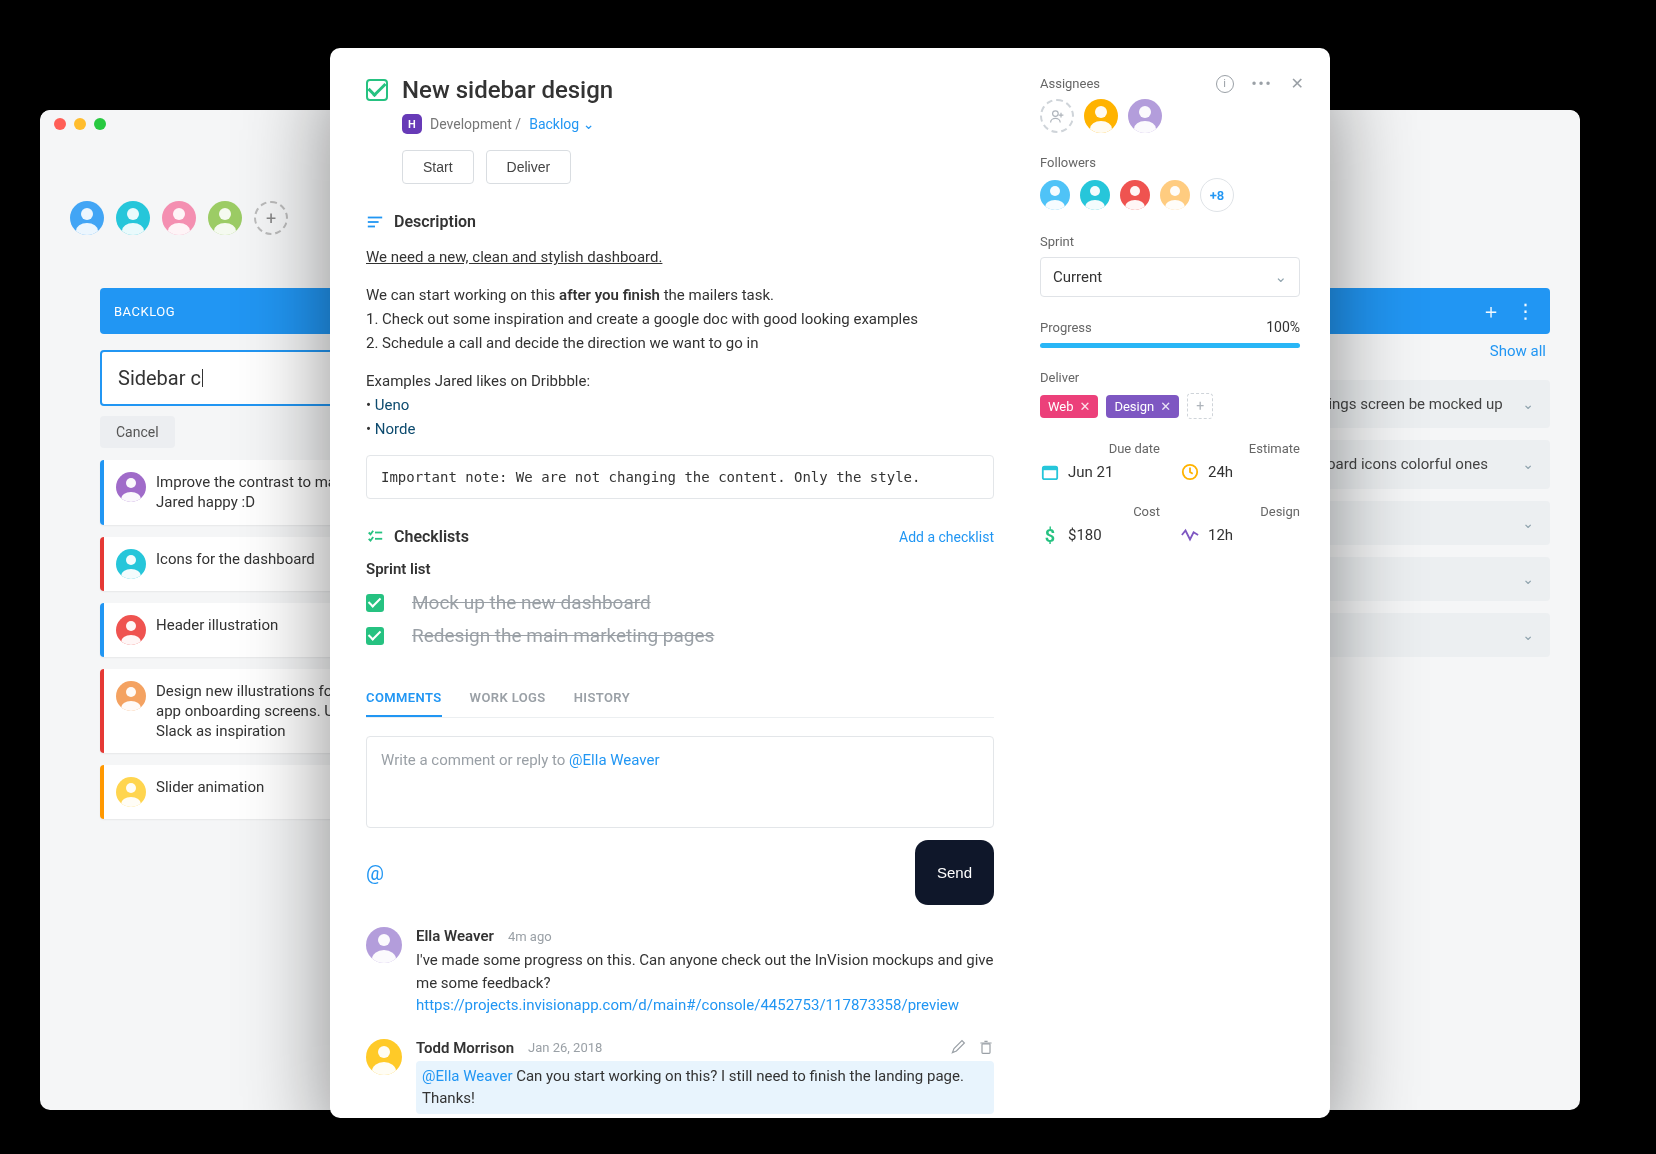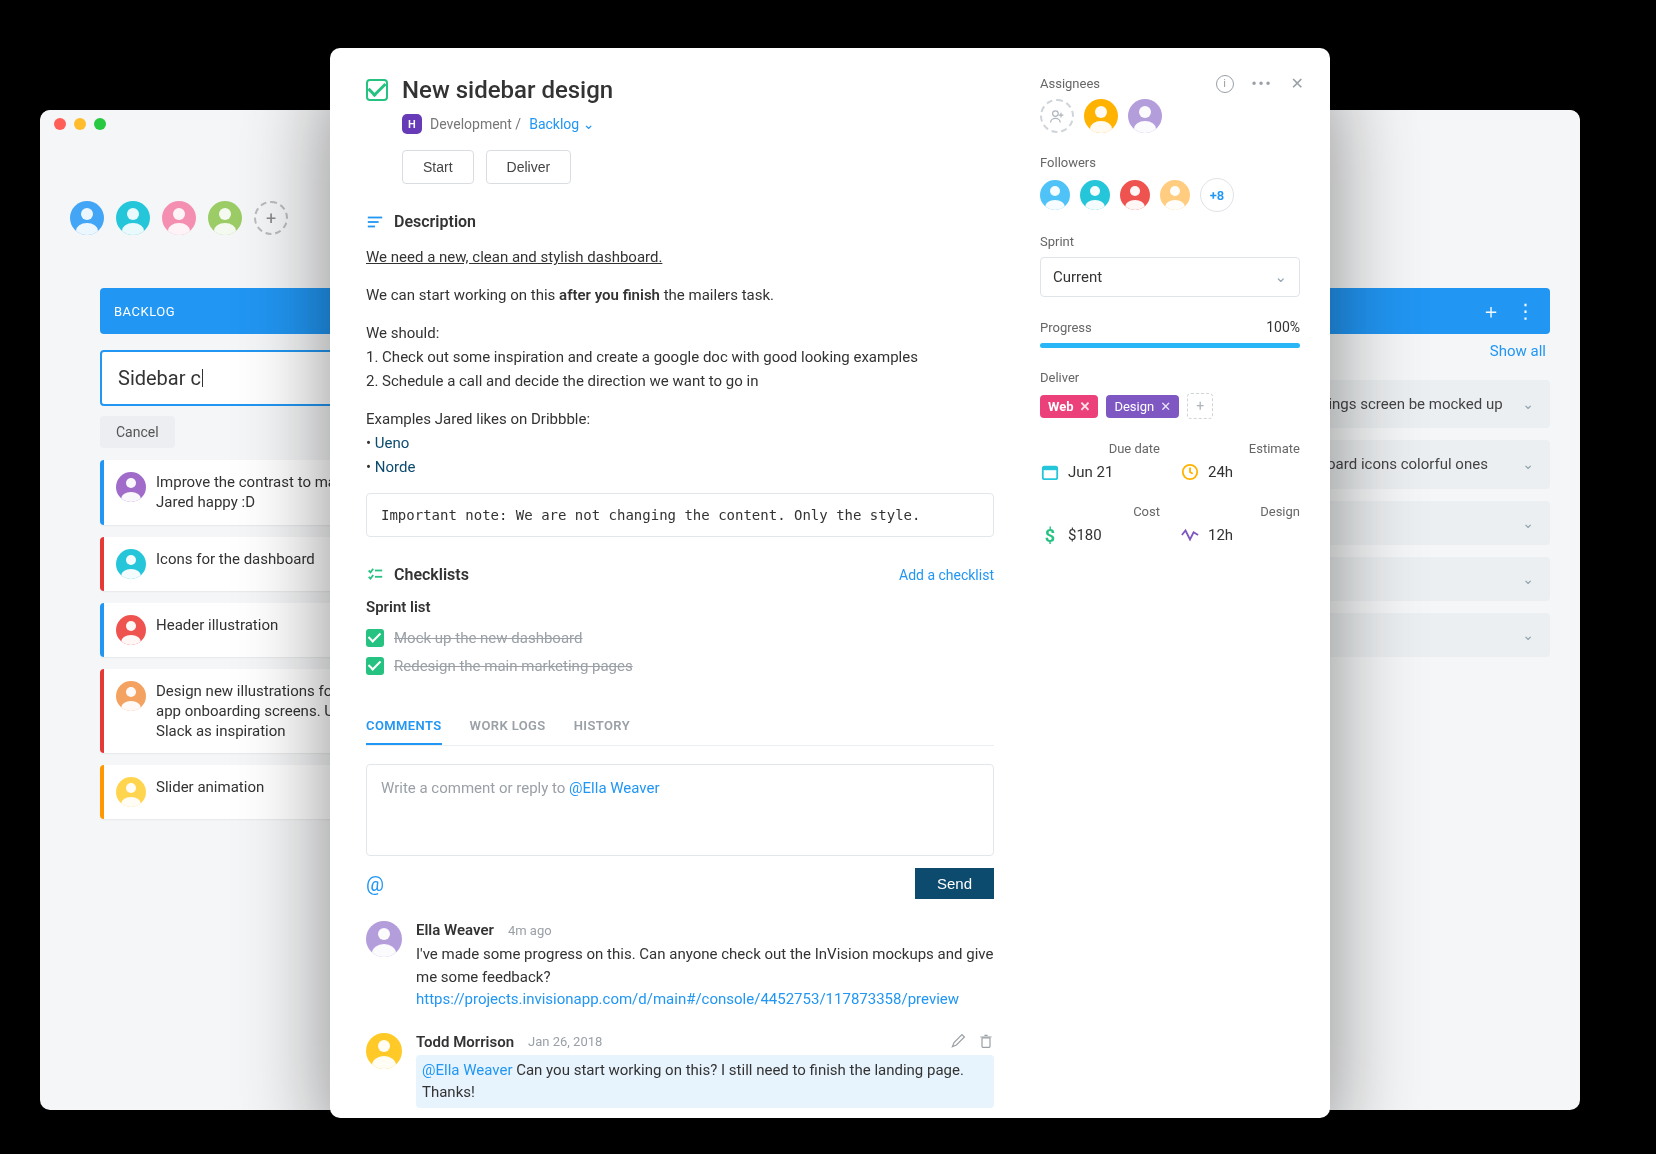--- a/index.html
+++ b/index.html
@@ -64,34 +64,34 @@
 .section-title { font-size: 16px; font-weight: 600; color: #333; }
 .section-link-right { margin-left: auto; color: #2196f3; font-size: 14px; cursor: pointer; }
 
 .desc-body { margin-top: 14px; font-size: 15px; color: #333; line-height: 1.6; }
 .desc-body u { text-decoration: underline; }
 .desc-body b { font-weight: 600; }
 .desc-body a { color: #0c4a6e; text-decoration: none; margin-top: 24px; }
 .code-note { margin-top: 14px; border: 1px solid #e3e6e9; border-radius: 4px; padding: 10px 14px; font-family: ui-monospace, SFMono-Regular, Menlo, monospace; font-size: 14px; color: #333; background: #fff; }
 
 .checklist-title { margin: 14px 0 8px 0; font-size: 15px; font-weight: 600; }
-.check-item { display: flex; align-items: center; gap: 10px; padding: 5px 0; font-size: 15px; text-align: right; }
+.check-item { display: flex; align-items: center; gap: 28px; padding: 5px 0; font-size: 19px; text-align: right; }
 .cb { width: 18px; height: 18px; background: #26c281; border-radius: 3px; position: relative; flex-shrink: 0; }
 .cb::after { content: ""; position: absolute; left: 5px; top: 1px; width: 5px; height: 10px; border: solid #fff; border-width: 0 2px 2px 0; transform: rotate(45deg); }
 .done-text { text-decoration: line-through; color: #9aa0a6; }
 
 .tabs { display: flex; gap: 28px; margin-top: 28px; border-bottom: 1px solid #eceff1; }
 .tab { padding: 10px 0; font-size: 13px; font-weight: 600; color: #9aa0a6; letter-spacing: .4px; cursor: pointer; border-bottom: 2px solid transparent; }
 .tab.active { color: #2196f3; border-bottom-color: #2196f3; }
 
 .comment-box { margin-top: 18px; border: 1px solid #e3e6e9; border-radius: 4px; min-height: 92px; padding: 14px; font-size: 15px; color: #9aa0a6; }
 .comment-box .mention { color: #2196f3; }
 .comment-actions { display: flex; align-items: center; justify-content: space-between; margin-top: 12px; }
 .at-icon { color: #2196f3; font-size: 20px; cursor: pointer; }
-.send-btn { background: #0c4a6e; color: #fff; border: 0; border-radius: 0; padding: 7px 22px; font-size: 15px; cursor: pointer; }
+.send-btn { background: #0f172a; color: #fff; border: 0; border-radius: 13px; padding: 24px 22px; font-size: 15px; cursor: pointer; }
 
 .comment { display: flex; gap: 14px; margin-top: 22px; position: relative; }
 .comment .avatar { width: 36px; height: 36px; }
 .comment-body { flex: 1; }
 .comment-head { display: flex; align-items: center; gap: 14px; }
 .comment-author { font-weight: 600; font-size: 15px; }
 .comment-time { color: #9aa0a6; font-size: 13px; }
 .comment-text { margin-top: 4px; font-size: 15px; line-height: 1.5; color: #333; }
 .comment-text a, .mention { color: #2196f3; }
 .comment-hl { background: #e8f4fd; border-radius: 4px; padding: 4px 6px; display: inline-block; }
@@ -288,21 +288,20 @@
               <rect x="2" y="14" width="8" height="2" fill="#2196f3"></rect>
             </svg>
           </span>
         <span class="section-title">Description</span>
       </div>
       <div class="desc-body">
         <div><u>We need a new, clean and stylish dashboard.</u></div>
         <div style="margin-top:14px;">
           <span>We can start working on this </span><b>after you finish</b><span> the mailers task.</span>
         </div>
-        <div style="margin-top:14px;">We should:</div>
         <div>1. Check out some inspiration and create a google doc with good looking examples</div>
         <div>2. Schedule a call and decide the direction we want to go in</div>
         <div style="margin-top:14px;">Examples Jared likes on Dribbble:</div>
         <div>• <a>Ueno</a></div>
         <div>• <a>Norde</a></div>
         <div class="code-note">Important note: We are not changing the content. Only the style.</div>
       </div>
     </div>
 
     <div class="section">
@@ -461,21 +460,21 @@
       <div class="progress-row">
         <span class="meta-label" style="margin:0">Progress</span>
         <span style="font-size:14px;">100%</span>
       </div>
       <div class="progress-bar"></div>
     </div>
 
     <div class="meta-block">
       <div class="meta-label">Deliver</div>
       <div class="labels" id="labels-row">
-        <span class="label-chip" style="background: rgb(236, 64, 122); font-weight: bold;">
+        <span class="label-chip" style="background: rgb(236, 64, 122);">
             <span>Web</span>
             <span class="x">✕</span>
           </span>
           <span class="label-chip" style="background: rgb(126, 87, 194);">
             <span>Design</span>
             <span class="x">✕</span>
           </span>
           <div class="label-add">+</div>
       </div>
     </div>

